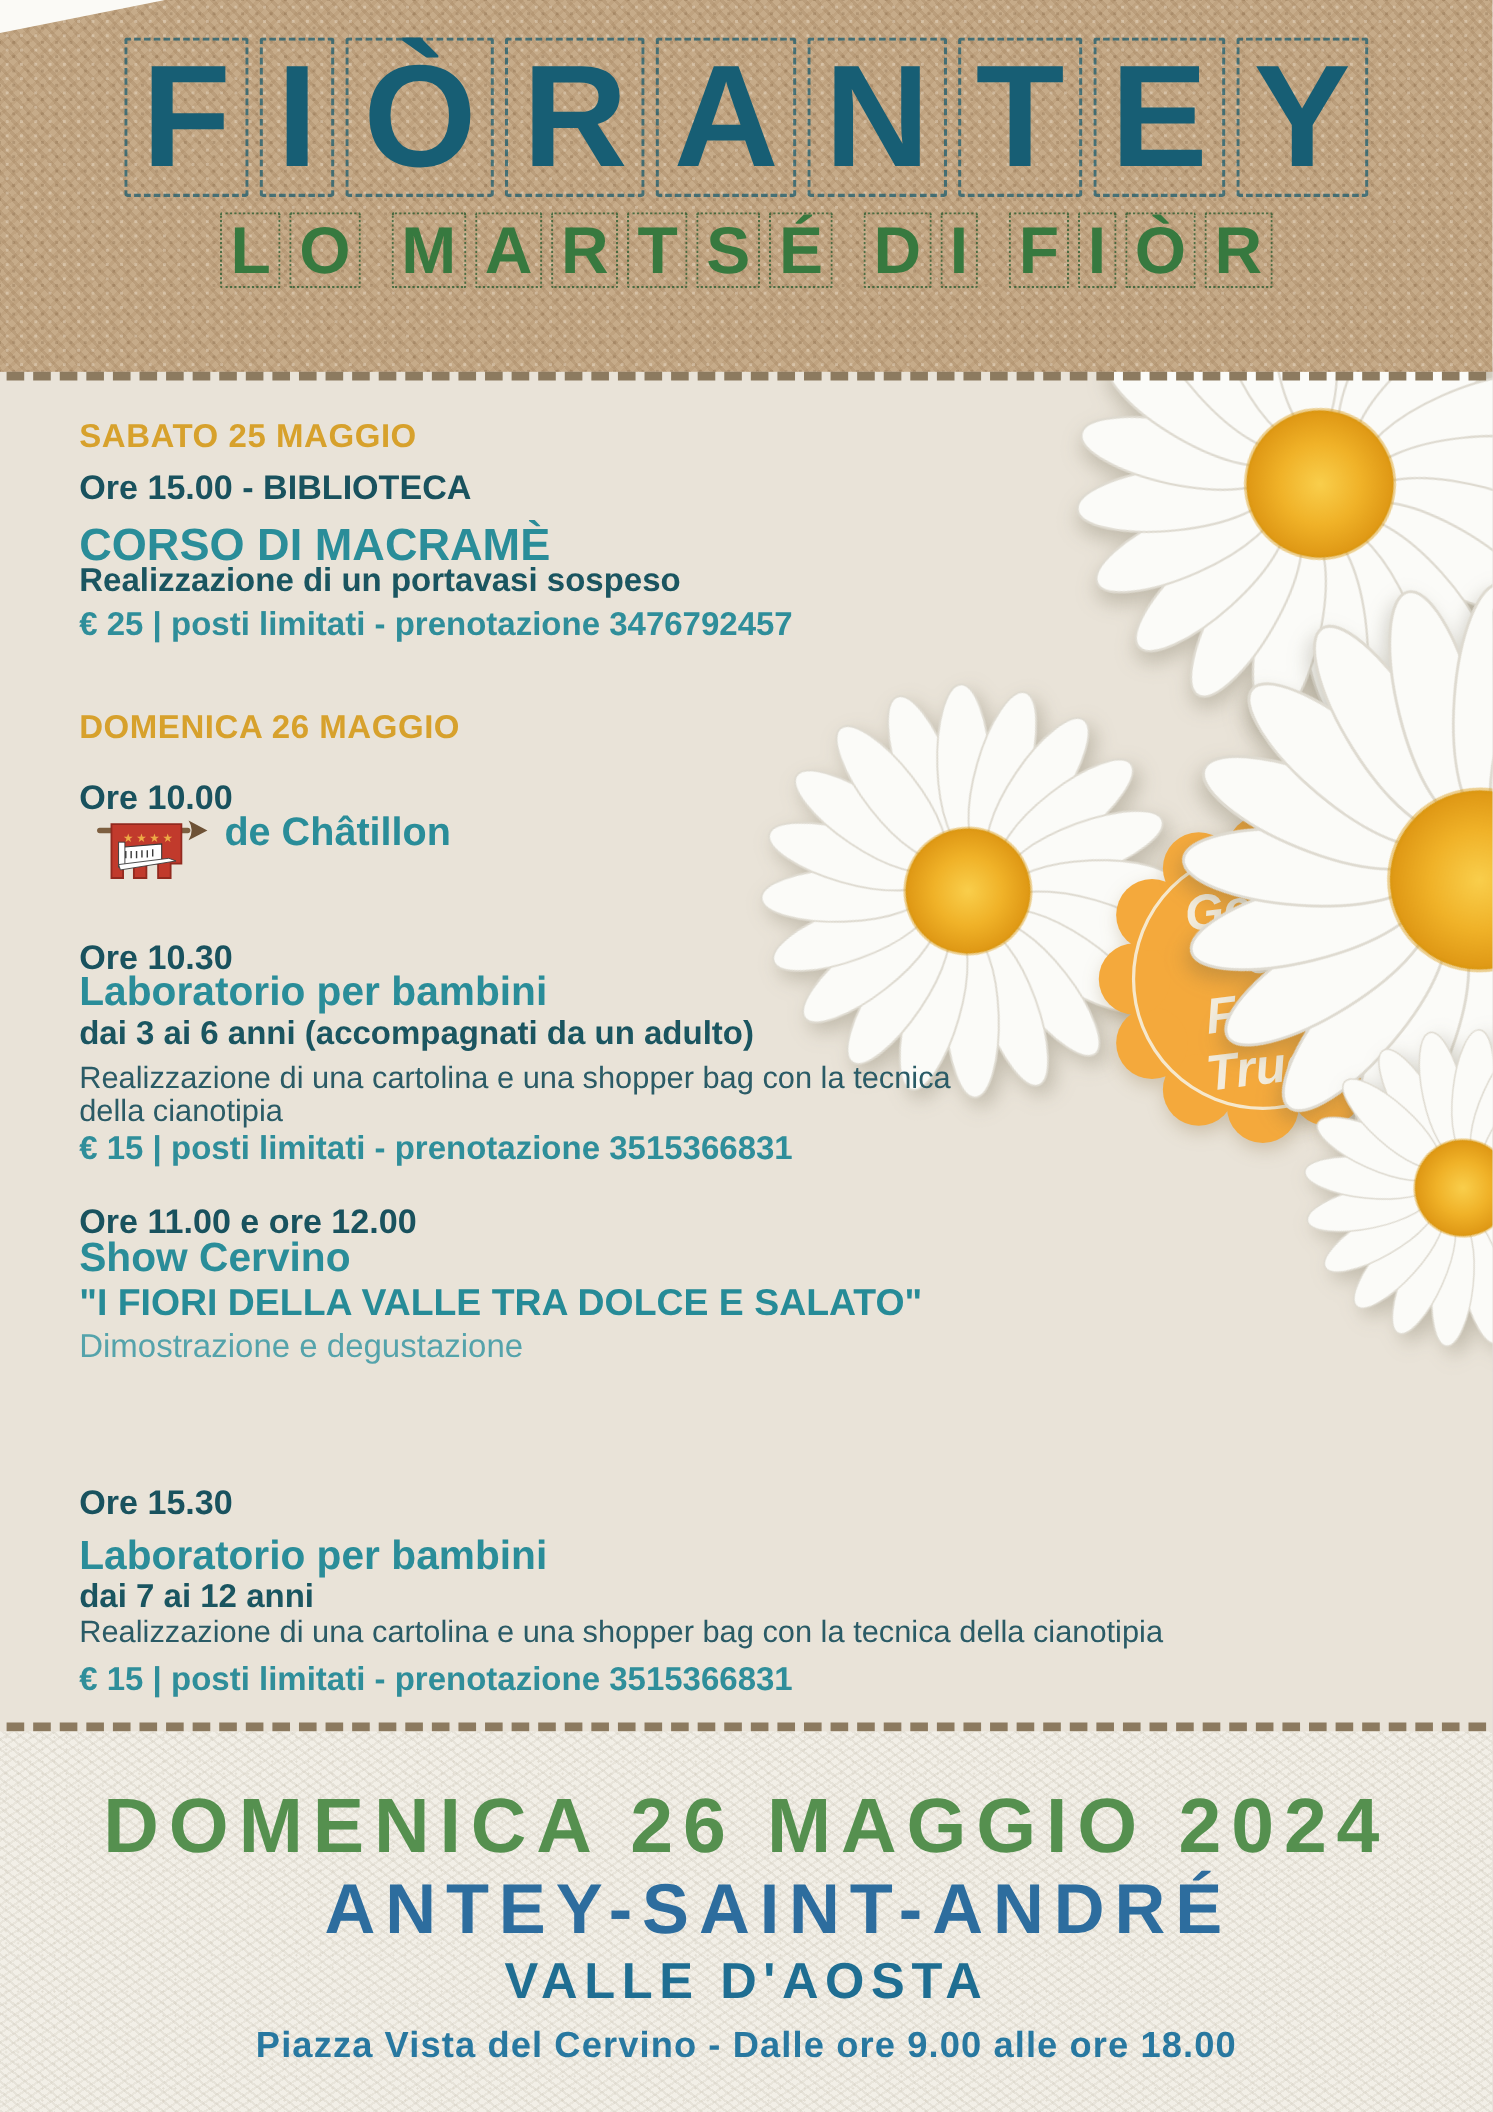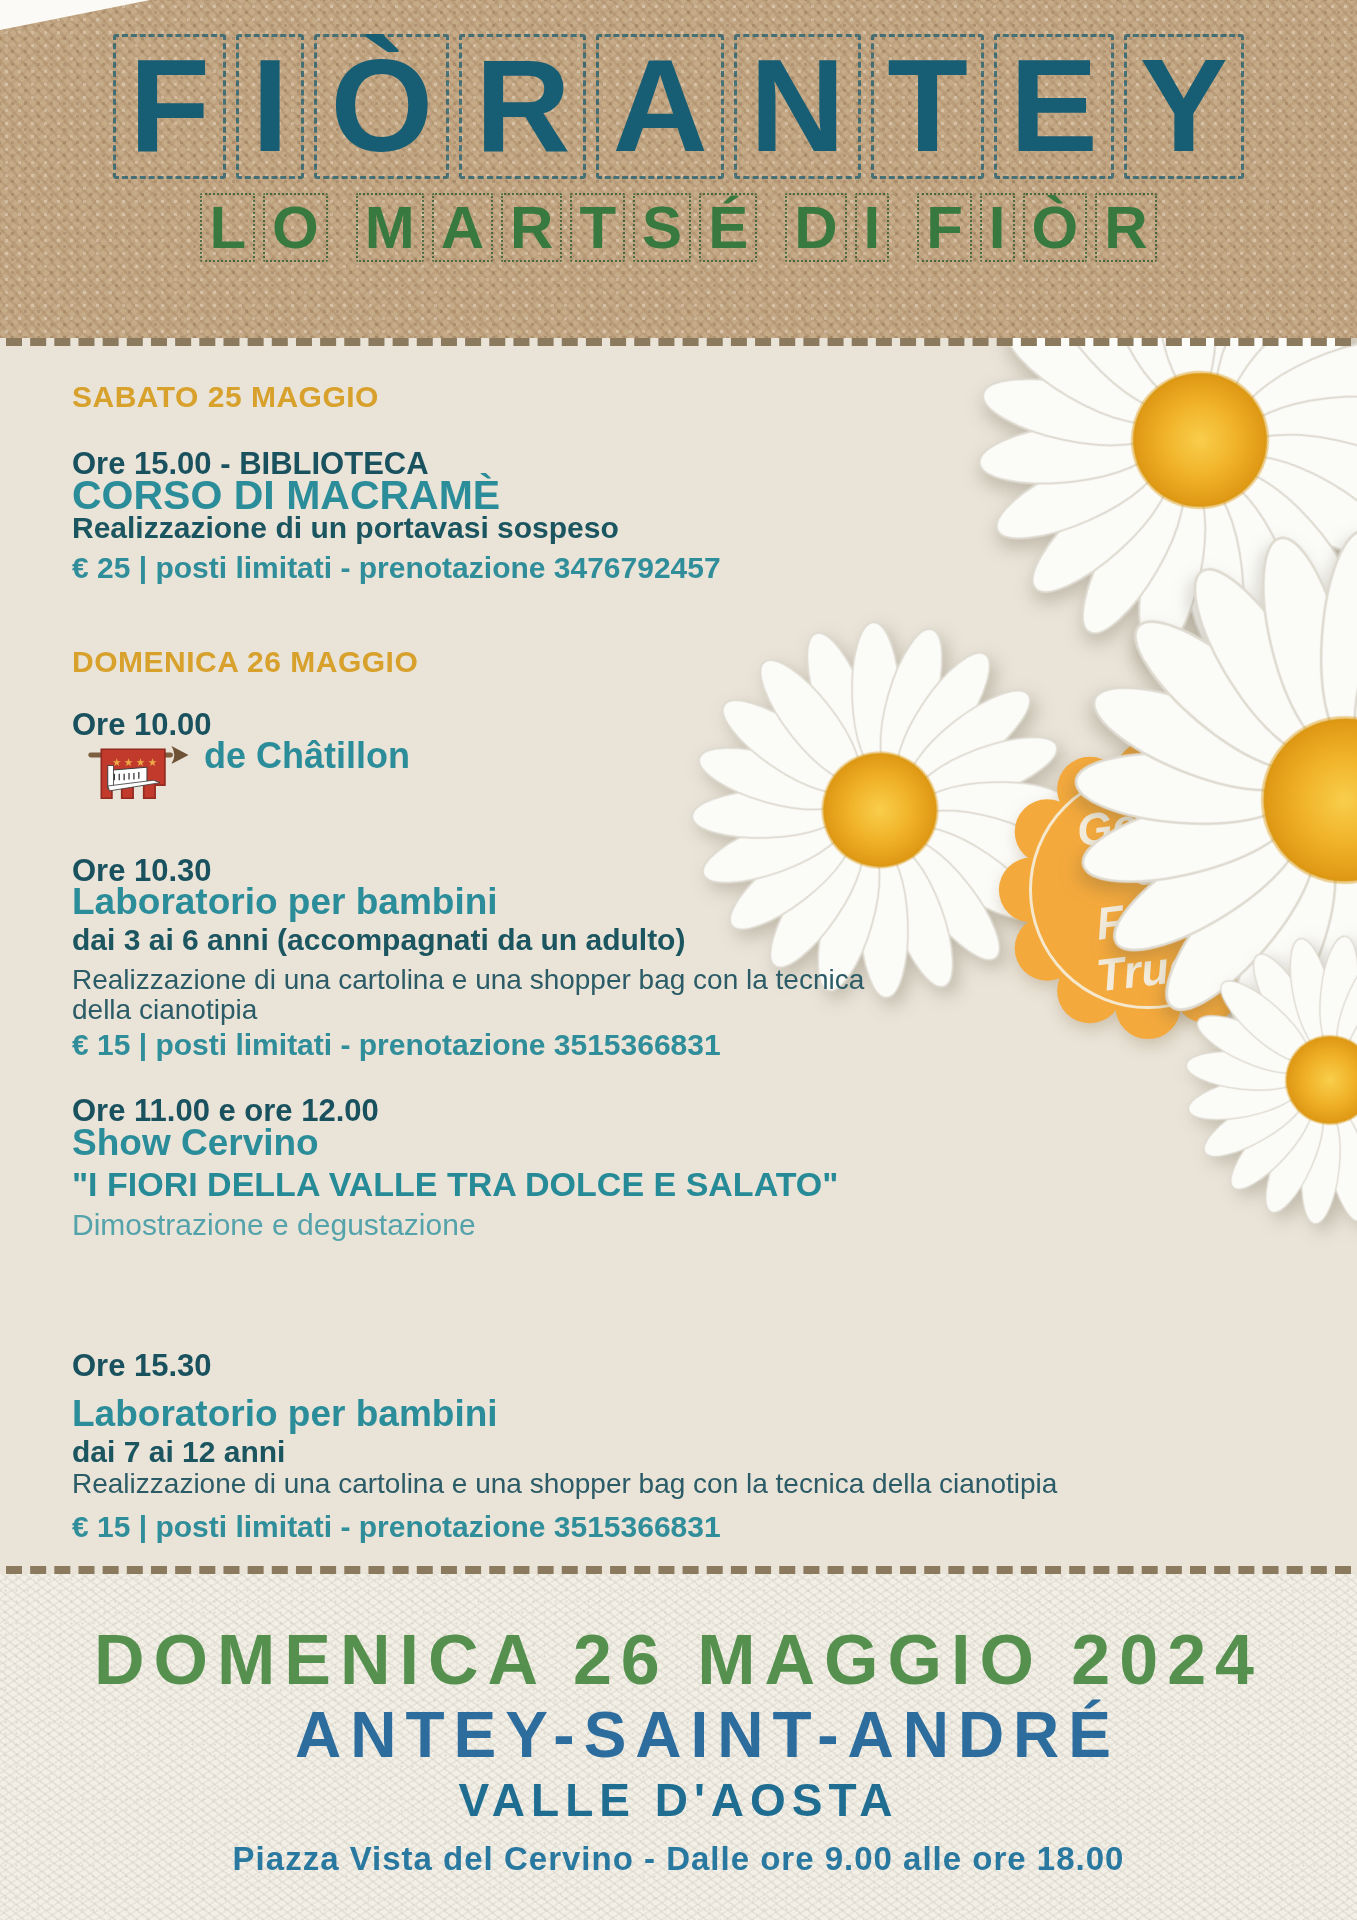--- a/index.html
+++ b/index.html
@@ -173,21 +173,21 @@
       <circle r="119" fill="none" stroke="#F6EEDC" stroke-width="3" opacity="0.9"></circle>
       <g transform="rotate(-7)">
         <text y="-52">Gelati</text>
         <text y="-6">e</text>
         <text y="44">Food</text>
         <text y="96">Truck</text>
       </g>
     </svg>
 
     <div class="line txt h-gold" style="top:34px">SABATO 25 MAGGIO</div>
-    <div class="line txt t-time" style="top:100px">Ore 15.00 - BIBLIOTECA</div>
+    <div class="line txt t-time" style="top:80px">Ore 15.00 - BIBLIOTECA</div>
     <div class="line txt t-title" style="top:126px">CORSO DI MACRAMÈ</div>
     <div class="line txt t-bold" style="top:165px">Realizzazione di un portavasi sospeso</div>
     <div class="line txt t-price" style="top:205px">€ 25 | posti limitati - prenotazione 3476792457</div>
 
     <div class="line txt h-gold" style="top:299px">DOMENICA 26 MAGGIO</div>
 
     <div class="line txt t-time" style="top:361px">Ore 10.00</div>
     <svg class="corps-icon txt" viewBox="0 0 130 100">
       <rect x="4" y="20" width="104" height="6" rx="3" fill="#7D5F40"></rect>
       <path d="M106 12 L127 23 L106 34 Q113 23 106 12 Z" fill="#6E5236"></path>

